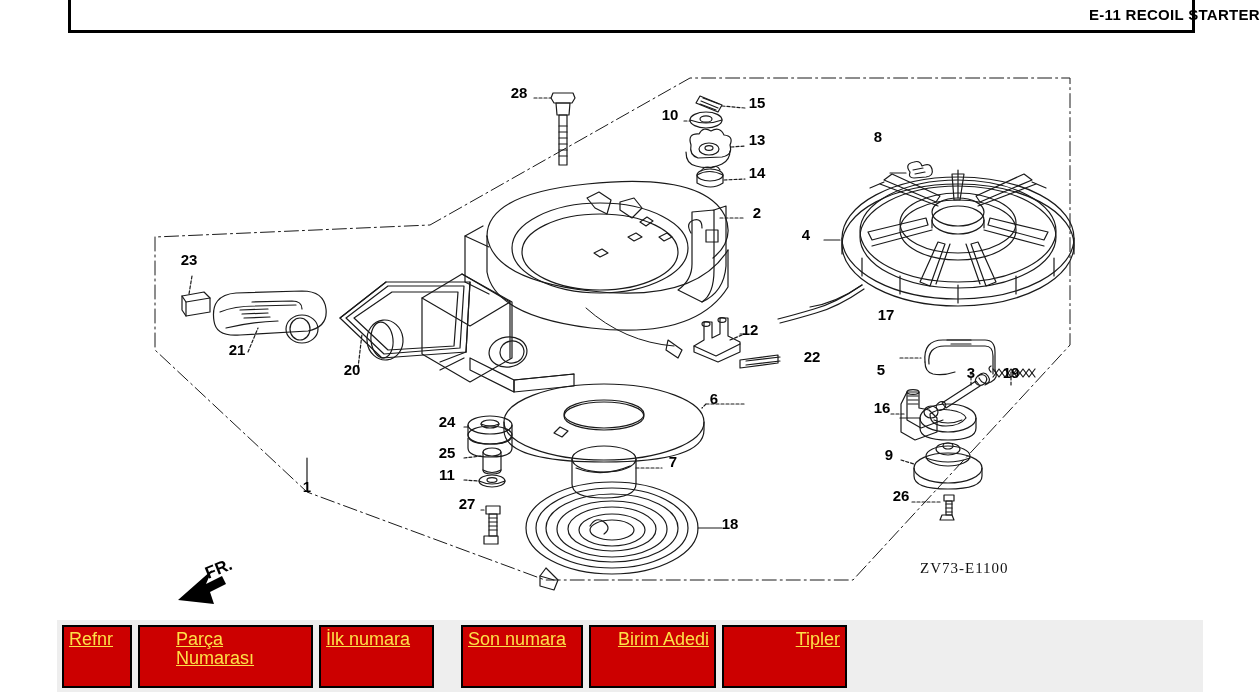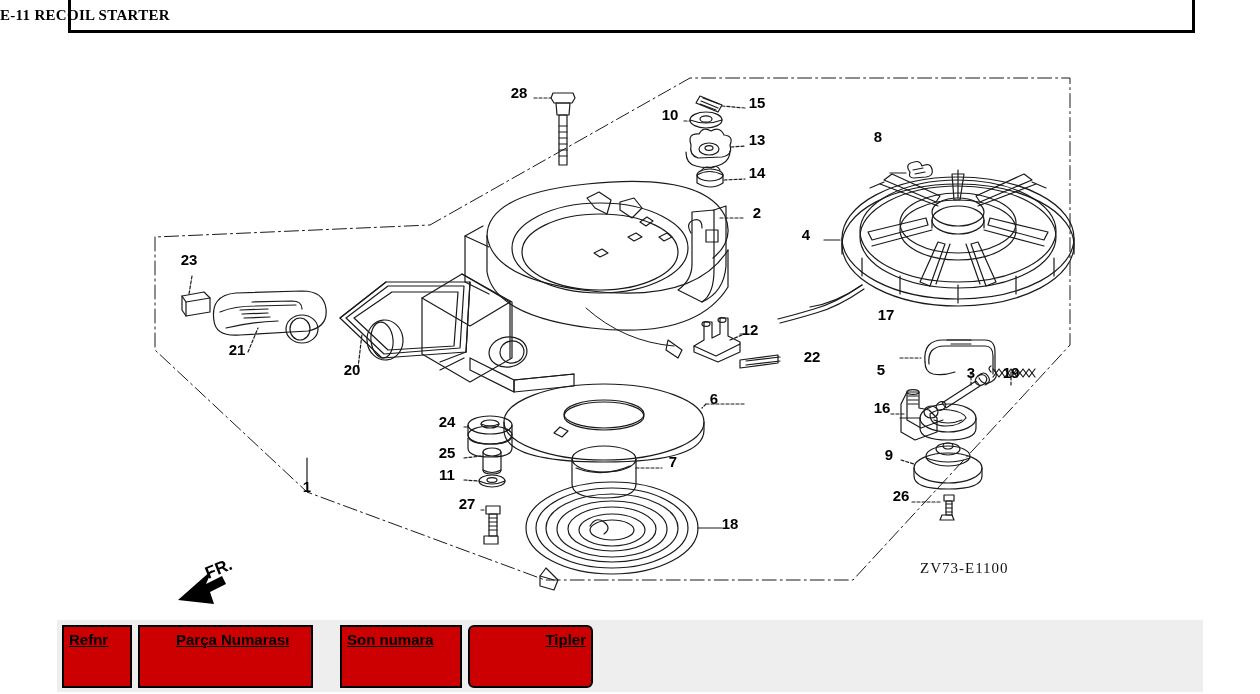--- a/index.html
+++ b/index.html
@@ -27,26 +27,25 @@
     border-bottom: 3px solid #000;
     box-sizing: border-box;
   }
   #page-title {
     position: absolute;
     left: 0;
     top: 0;
     width: 1260px;
     height: 30px;
     line-height: 30px;
-    text-align: left;
+    text-align: right;
     font-size: 15px;
     font-weight: bold;
     color: #000;
     letter-spacing: 0.3px;
-    font-family: Liberation Serif, serif;
   }
 
   
   #diagram-area {
     position: absolute;
     left: 0;
     top: 40px;
     width: 1260px;
     height: 570px;
     background: #ffffff;
@@ -74,36 +73,36 @@
   .th {
     background: #cc0000;
     border: 2px solid #000000;
     box-sizing: border-box;
     margin-right: 6px;
     padding: 3px 5px 0 5px;
     position: relative;
   }
   .th:last-child { margin-right: 0; }
   .th-label {
-    color: #000000;
-    font-size: 15px;
-    font-weight: bold;
+    color: #fde047;
+    font-size: 18px;
+    font-weight: normal;
     line-height: 19px;
     text-decoration: underline;
     display: inline;
   }
   .al-left   { text-align: left; }
   .al-right  { text-align: right; }
   .col-refnr   { width: 70px; flex: 0 0 70px; }
   .col-partno  { width: 175px; flex: 0 0 175px; padding-left: 36px; }
   .col-desc    { flex: 1 1 auto; }
   .col-ilk     { width: 115px; flex: 0 0 115px; }
   .col-son     { width: 122px; flex: 0 0 122px; margin-left: 21px; }
   .col-birim   { width: 127px; flex: 0 0 127px; }
-  .col-tipler  { width: 125px; flex: 0 0 125px; border-radius: 6px; }
+  .col-tipler  { width: 125px; flex: 0 0 125px; }
 </style>
 </head>
 <body>
 
 <div id="header-frame"></div>
 <div id="page-title">E-11 RECOIL STARTER</div>
 
 <div id="diagram-area">
 <svg id="diagram-svg" width="1260" height="570" viewBox="0 0 1260 570">
   <g fill="none" stroke="#1a1a1a" stroke-width="1.2" stroke-linejoin="round" stroke-linecap="round">
@@ -437,20 +436,26 @@
 </div>
 
 <div id="parts-table">
   <div class="thead-row">
     <div class="th col-refnr al-left">
       <span class="th-label">Refnr</span>
     </div>
     <div class="th col-partno al-left">
       <span class="th-label">Parça Numarası</span>
     </div>
+    <div class="th col-ilk al-left">
+      <span class="th-label">İlk numara</span>
+    </div>
     <div class="th col-son al-left">
       <span class="th-label">Son numara</span>
     </div>
+    <div class="th col-birim al-right">
+      <span class="th-label">Birim Adedi</span>
+    </div>
     <div class="th col-tipler al-right">
       <span class="th-label">Tipler</span>
     </div>
   </div>
 </div>
 
 </body></html>

